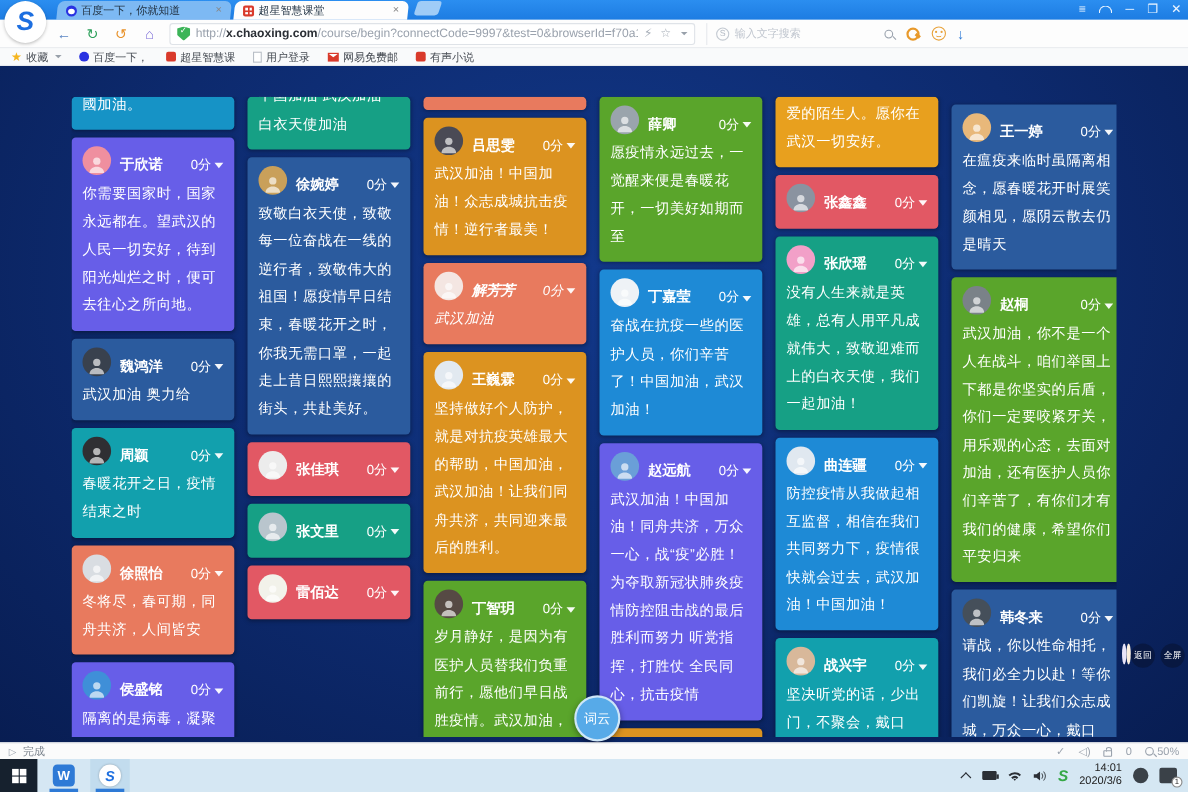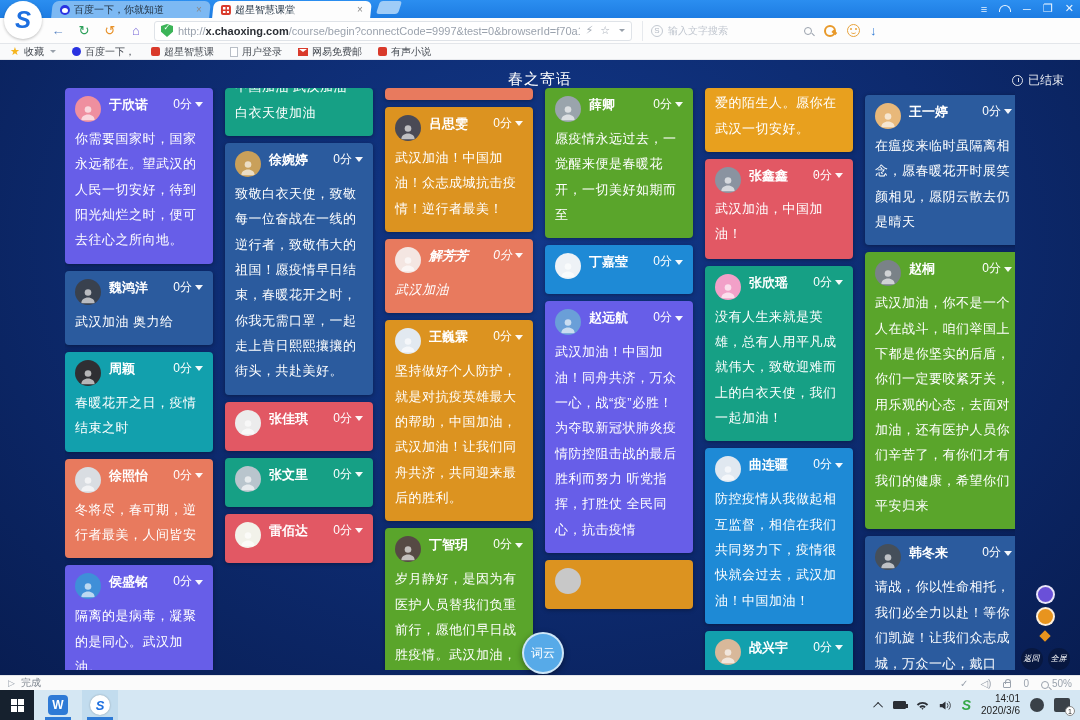--- a/index.html
+++ b/index.html
@@ -67,30 +67,30 @@
   .pstatus { position:absolute; right:16px; top:2px; color:rgba(255,255,255,.9); font-size:12px; display:flex; align-items:center; gap:5px; }
   .clockic { width:11px; height:11px; border:1.2px solid rgba(255,255,255,.85); border-radius:50%; position:relative; }
   .clockic::after { content:""; position:absolute; left:4.5px; top:2px; width:1.2px; height:4px; background:rgba(255,255,255,.85); }
 
   #wall { position:absolute; top:28px; left:65px; width:950px; height:582px; overflow:hidden; display:flex; gap:12px; align-items:flex-start; }
   .col { width:148px; flex:none; display:flex; flex-direction:column; gap:7px; }
   .col.c5 { width:157px; }
   .col.c5 { margin-top:7px; }
   .card { border-radius:4px; padding:8px 10px 11px; color:#fff; box-shadow:0 1px 4px rgba(0,0,0,.35); }
   .card.partial { display:flex; align-items:flex-end; padding-top:0; overflow:hidden; }
-  .chead { display:flex; align-items:flex-start; margin-bottom:4px; }
+  .chead { display:flex; align-items:flex-end; margin-bottom:4px; }
   .avatar { width:26px; height:26px; border-radius:50%; overflow:hidden; flex:none; display:flex; align-items:flex-end; justify-content:center; }
   .avatar svg { width:20px; height:20px; }
   .cname { font-weight:bold; font-size:13px; margin-left:8px; flex:1; white-space:nowrap; }
   .score { font-size:12px; white-space:nowrap; }
   .chev { display:inline-block; border-left:4px solid transparent; border-right:4px solid transparent; border-top:5px solid rgba(255,255,255,.95); margin-left:3px; vertical-align:middle; }
   .ctext { font-size:13px; line-height:1.95; letter-spacing:.5px; }
 
   .wordcloud-btn { position:absolute; left:522px; top:572px; width:42px; height:42px; border-radius:50%; background:#57aae8; border:2px solid rgba(255,255,255,.7); color:#fff; font-size:12px; display:flex; align-items:center; justify-content:center; box-shadow:0 2px 6px rgba(0,0,0,.4); z-index:6; }
-  .floats { position:absolute; right:10px; top:525px; width:50px; display:flex; flex-direction:column; align-items:center; z-index:6;font-style:italic; }
+  .floats { position:absolute; right:10px; top:525px; width:50px; display:flex; flex-direction:row; align-items:flex-start; z-index:6; }
   .fcircle { width:19px; height:19px; border-radius:50%; margin-bottom:3px; border:2px solid rgba(255,255,255,.85); }
   .fpurple { background:#6a50d8; } .forange { background:#e8941e; }
   .fdiamond { width:8px; height:8px; background:#e8941e; transform:rotate(45deg); margin:3px 0 8px; }
   .fbtnrow { display:flex; gap:5px; }
   .fbtn { width:22px; height:22px; border-radius:50%; background:rgba(8,18,48,.55); color:#fff; font-size:8px; line-height:1.2; display:flex; align-items:center; justify-content:center; text-align:center; padding:2px; }
 
   
   .statusbar { position:absolute; top:675px; left:0; right:0; height:15px; background:#fbfbfb; border-top:1px solid #e4e6ea; display:flex; align-items:center; font-size:10px; color:#7a828c; padding:0 8px; }
   .loadic { color:#9aa2ad; font-size:9px; margin-right:6px; }
   .sb-right { margin-left:auto; display:flex; gap:12px; align-items:center; color:#9aa2ad; }
@@ -199,29 +199,25 @@
         <span class="bm-mail"></span>
         <span>网易免费邮</span>
       </span>
     <span class="bmitem">
         <span class="bm-red"></span>
         <span>有声小说</span>
       </span>
   </div>
 
   <div class="pagearea">
-    <div class="phead">
-      <div class="ptitle">春之寄语</div>
-      <div class="pstatus">
-        <span class="clockic"></span>
-        <span>已结束</span>
-      </div>
-    </div>
     <div id="wall">
         <div class="col c0">
+          <div class="card partial" style="background: rgb(22, 147, 198); height: 30px;">
+            <div class="ctext">國加油。</div>
+          </div>
           <div class="card" style="background: rgb(103, 94, 232);">
             <div class="chead">
               <span class="avatar" style="background: rgb(239, 143, 159);">
                 <svg viewBox="0 0 24 24">
                   <circle cx="12" cy="9" r="4" fill="rgba(255,255,255,.65)"></circle>
                   <path d="M4 22c0-4.4 3.6-7 8-7s8 2.6 8 7z" fill="rgba(255,255,255,.65)"></path>
                 </svg>
               </span>
               <span class="cname">于欣诺</span>
               <span class="score">0分<i class="chev"></i></span>
@@ -258,21 +254,21 @@
             <div class="chead">
               <span class="avatar" style="background: rgb(217, 221, 226);">
                 <svg viewBox="0 0 24 24">
                   <circle cx="12" cy="9" r="4" fill="rgba(255,255,255,.65)"></circle>
                   <path d="M4 22c0-4.4 3.6-7 8-7s8 2.6 8 7z" fill="rgba(255,255,255,.65)"></path>
                 </svg>
               </span>
               <span class="cname">徐照怡</span>
               <span class="score">0分<i class="chev"></i></span>
             </div>
-            <div class="ctext">冬将尽，春可期，逆行者最美，人间皆安</div>
+            <div class="ctext">冬将尽，春可期，同舟共济，人间皆安</div>
           </div>
           <div class="card" style="background: rgb(103, 94, 232);">
             <div class="chead">
               <span class="avatar" style="background: rgb(63, 143, 216);">
                 <svg viewBox="0 0 24 24">
                   <circle cx="12" cy="9" r="4" fill="rgba(255,255,255,.65)"></circle>
                   <path d="M4 22c0-4.4 3.6-7 8-7s8 2.6 8 7z" fill="rgba(255,255,255,.65)"></path>
                 </svg>
               </span>
               <span class="cname">侯盛铭</span>
@@ -408,20 +404,21 @@
             <div class="chead">
               <span class="avatar" style="background: rgb(238, 242, 246);">
                 <svg viewBox="0 0 24 24">
                   <circle cx="12" cy="9" r="4" fill="rgba(255,255,255,.65)"></circle>
                   <path d="M4 22c0-4.4 3.6-7 8-7s8 2.6 8 7z" fill="rgba(255,255,255,.65)"></path>
                 </svg>
               </span>
               <span class="cname">丁嘉莹</span>
               <span class="score">0分<i class="chev"></i></span>
             </div>
+            <div class="ctext">奋战在抗疫一些的医护人员，你们辛苦了！中国加油，武汉加油！</div>
           </div>
           <div class="card" style="background: rgb(103, 94, 232);">
             <div class="chead">
               <span class="avatar" style="background: rgb(106, 159, 216);">
                 <svg viewBox="0 0 24 24">
                   <circle cx="12" cy="9" r="4" fill="rgba(255,255,255,.65)"></circle>
                   <path d="M4 22c0-4.4 3.6-7 8-7s8 2.6 8 7z" fill="rgba(255,255,255,.65)"></path>
                 </svg>
               </span>
               <span class="cname">赵远航</span>
@@ -432,32 +429,31 @@
           <div class="card" style="background: rgb(220, 147, 32);">
             <div class="chead">
               <span class="avatar" style="background: rgb(200, 200, 200);"></span>
             </div>
           </div>
         </div>
         <div class="col c4">
           <div class="card partial" style="background: rgb(232, 160, 30); height: 64px;">
             <div class="ctext">爱的陌生人。愿你在武汉一切安好。</div>
           </div>
-          <div class="card" style="background: rgb(226, 88, 100); font-family: Liberation Mono, monospace;">
+          <div class="card" style="background: rgb(226, 88, 100);">
             <div class="chead">
               <span class="avatar" style="background: rgb(138, 147, 160);">
                 <svg viewBox="0 0 24 24">
                   <circle cx="12" cy="9" r="4" fill="rgba(255,255,255,.65)"></circle>
                   <path d="M4 22c0-4.4 3.6-7 8-7s8 2.6 8 7z" fill="rgba(255,255,255,.65)"></path>
                 </svg>
               </span>
               <span class="cname">张鑫鑫</span>
               <span class="score">0分<i class="chev"></i></span>
             </div>
-            <div class="ctext">武汉加油，中国加油！</div>
           </div>
           <div class="card" style="background: rgb(22, 160, 133);">
             <div class="chead">
               <span class="avatar" style="background: rgb(242, 160, 200);">
                 <svg viewBox="0 0 24 24">
                   <circle cx="12" cy="9" r="4" fill="rgba(255,255,255,.65)"></circle>
                   <path d="M4 22c0-4.4 3.6-7 8-7s8 2.6 8 7z" fill="rgba(255,255,255,.65)"></path>
                 </svg>
               </span>
               <span class="cname">张欣瑶</span>
@@ -548,21 +544,21 @@
   </div>
 
   <div class="statusbar">
     <span class="loadic">▷</span>
     <span>完成</span>
     <span class="sb-right">
       <span class="sb-ic">✓</span>
       <span class="sb-ic">◁)</span>
       <span class="lockic"></span>
       <span>0</span>
-      <span style="display:flex;align-items:flex-end;gap:3px;">
+      <span style="display:flex;align-items:center;gap:3px;">
           <span class="mag"></span>
           <span>50%</span>
         </span>
     </span>
   </div>
 
   <div class="taskbar">
     <div class="startbtn">
         <span class="winlogo"></span>
       </div>

